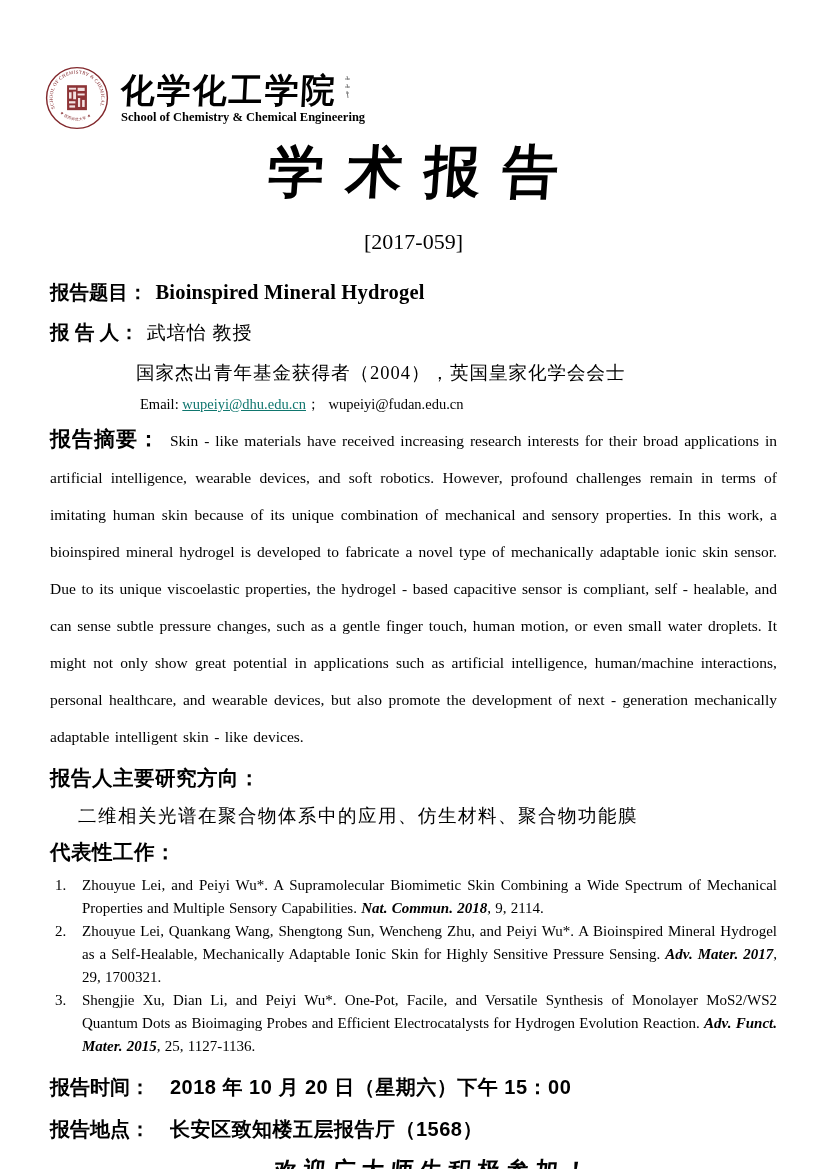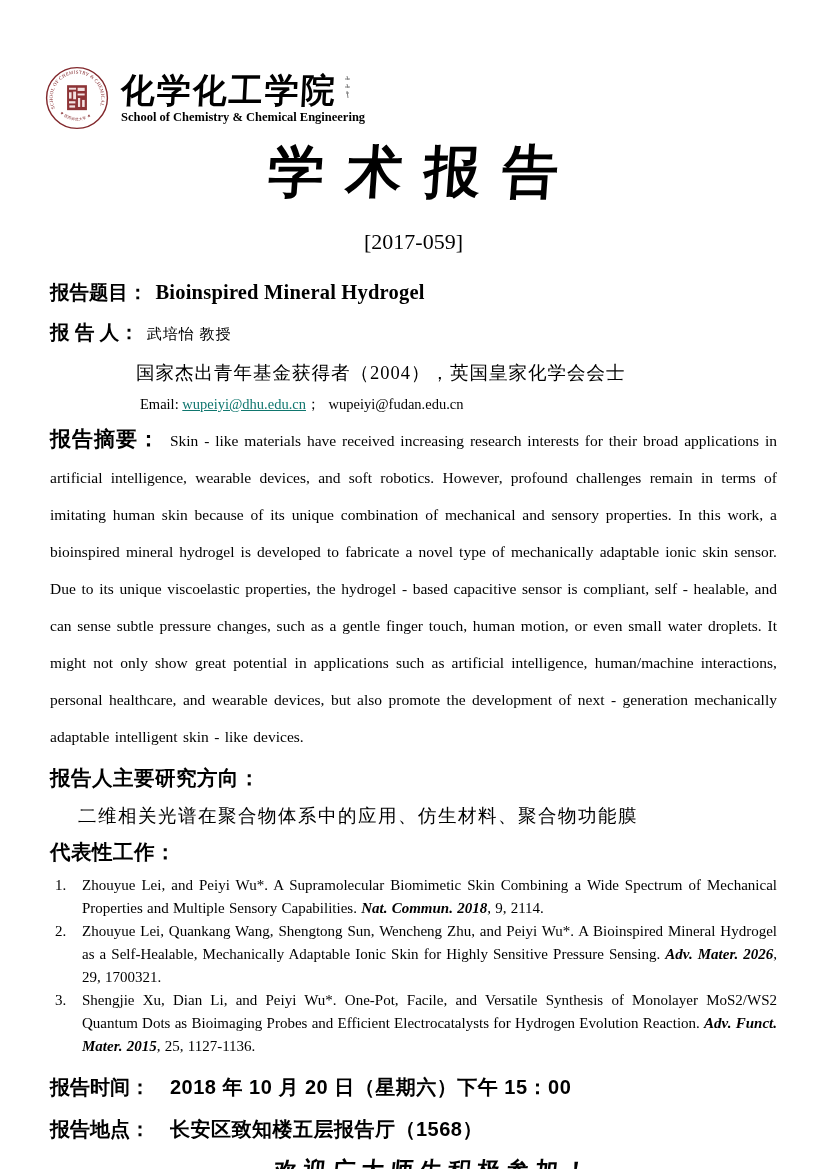--- a/index.html
+++ b/index.html
@@ -37,21 +37,21 @@
   }
   .doc-number{text-align:center;font-size:22px;line-height:26px;margin-top:27px;}
 
   
   .hei{font-family:"Liberation Sans",sans-serif;font-weight:700;}
   .field-row{display:flex;align-items:baseline;}
   .row-title{margin-top:24px;}
   .row-speaker{margin-top:13px;}
   .f-label{font-size:19.5px;line-height:27px;white-space:nowrap;}
   .f-value-en{font-weight:bold;font-size:20.5px;margin-left:8px;letter-spacing:.2px;}
-  .f-value-cn{font-size:15px;margin-left:8px;letter-spacing:1px;}
+  .f-value-cn{font-size:19px;margin-left:8px;letter-spacing:1px;}
   .credentials{margin-top:15px;padding-left:86px;font-size:18.5px;line-height:25px;letter-spacing:1px;}
   .email-line{margin-top:9px;padding-left:90px;font-size:14.5px;line-height:19px;}
   .email-link{color:#0f766e;text-decoration:underline;}
   .email-sep{margin-right:8px;}
 
   
   .abstract{
     margin-top:6px;text-align:justify;
     font-size:15.5px;line-height:37px;word-spacing:1.5px;
   }
@@ -159,21 +159,21 @@
 
     <div class="sec-heading hei">报告人主要研究方向：</div>
     <div class="research-line">二维相关光谱在聚合物体系中的应用、仿生材料、聚合物功能膜</div>
 
     <div class="sec-heading hei works-heading">代表性工作：</div>
     <ol class="refs">
       <li>
         <span class="refnum">1.</span><span>Zhouyue Lei, and Peiyi Wu*. A Supramolecular Biomimetic Skin Combining a Wide Spectrum of Mechanical Properties and Multiple Sensory Capabilities. </span><span class="journal">Nat. Commun. 2018</span><span>, 9, 2114.</span>
       </li>
       <li>
-        <span class="refnum">2.</span><span>Zhouyue Lei, Quankang Wang, Shengtong Sun, Wencheng Zhu, and Peiyi Wu*. A Bioinspired Mineral Hydrogel as a Self-Healable, Mechanically Adaptable Ionic Skin for Highly Sensitive Pressure Sensing. </span><span class="journal">Adv. Mater. 2026</span><span>, 29, 1700321.</span>
+        <span class="refnum">2.</span><span>Zhouyue Lei, Quankang Wang, Shengtong Sun, Wencheng Zhu, and Peiyi Wu*. A Bioinspired Mineral Hydrogel as a Self-Healable, Mechanically Adaptable Ionic Skin for Highly Sensitive Pressure Sensing. </span><span class="journal">Adv. Mater. 2017</span><span>, 29, 1700321.</span>
       </li>
       <li>
         <span class="refnum">3.</span><span>Shengjie Xu, Dian Li, and Peiyi Wu*. One-Pot, Facile, and Versatile Synthesis of Monolayer MoS2/WS2 Quantum Dots as Bioimaging Probes and Efficient Electrocatalysts for Hydrogen Evolution Reaction. </span><span class="journal">Adv. Funct. Mater. 2015</span><span>, 25, 1127-1136.</span>
       </li>
     </ol>
 
     <div class="sched-row row-time">
       <span class="s-label hei">报告时间：</span>
       <span class="s-value">2018 年 10 月 20 日（星期六）下午 15：00</span>
     </div>

